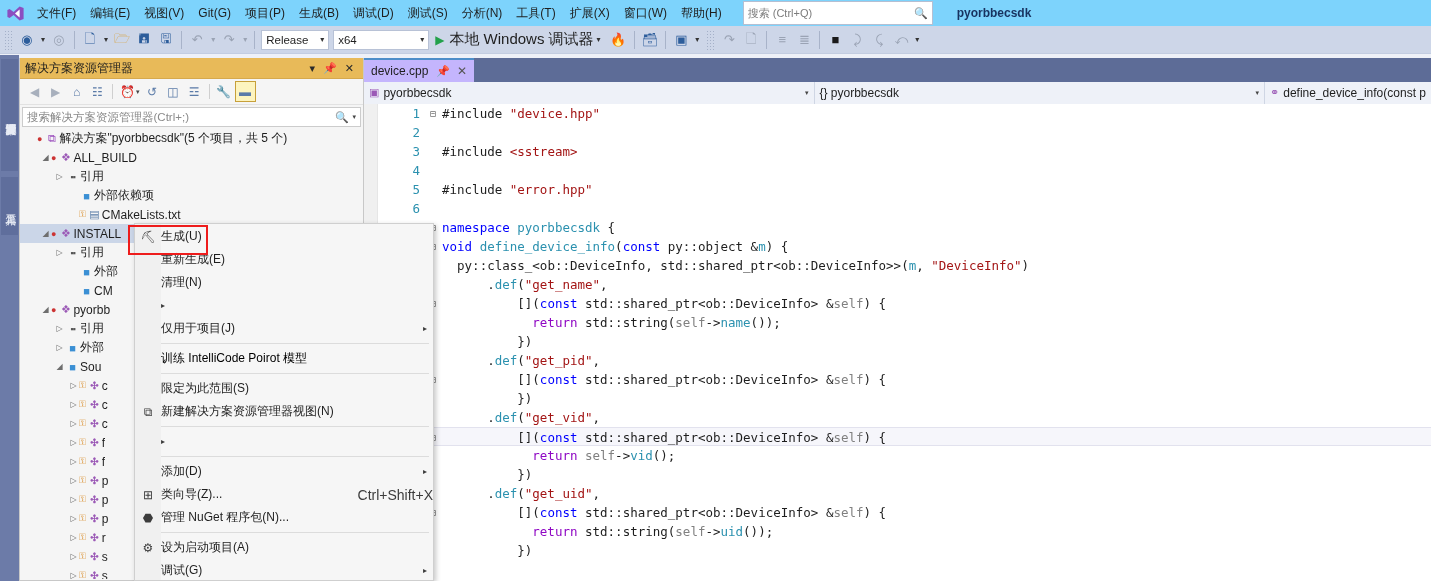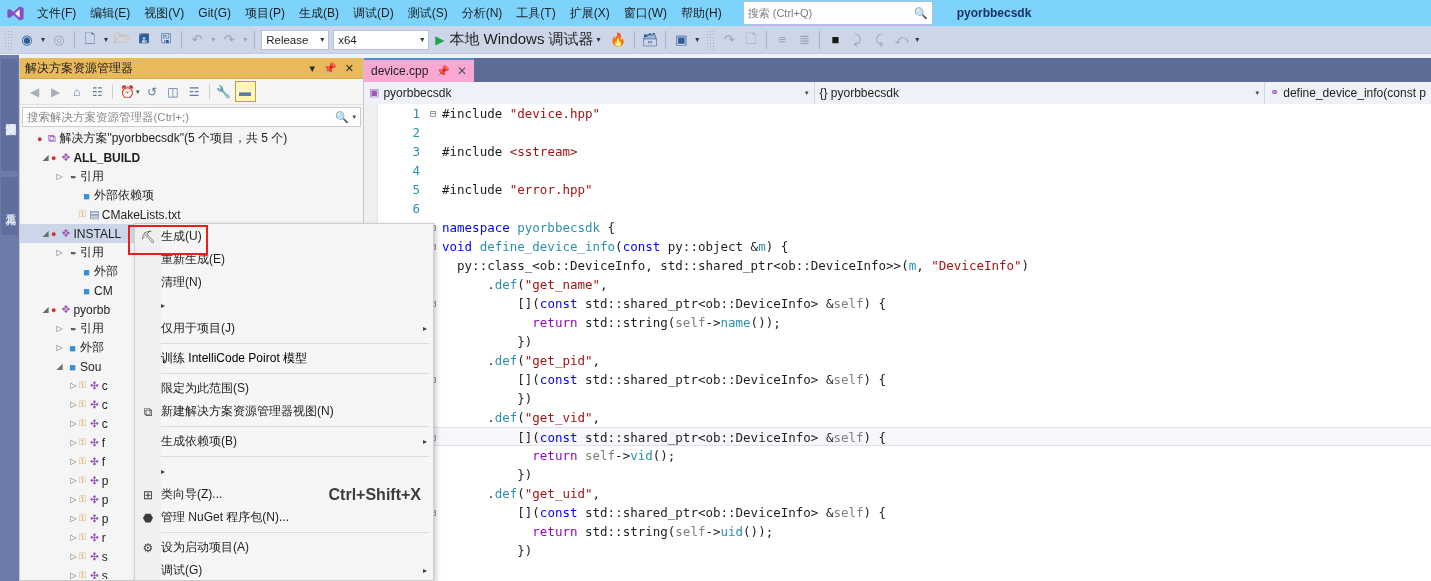--- a/index.html
+++ b/index.html
@@ -141,21 +141,21 @@
   }
   .trow {
     height: 19px; display: flex; align-items: center;
     font-size: 12px; color: #1e1e1e; white-space: nowrap;
     padding-right: 4px;
   }
   .trow.sel { background: #cbd6e8; }
   .tw { display: inline-block; width: 11px; text-align: center; color: #6e6e6e; font-size: 8px; flex: none; }
   .ico { display: inline-block; width: 15px; text-align: center; flex: none; font-size: 11px; }
   .tlabel { overflow: hidden; text-overflow: clip; }
-  .bold { font-weight: bold; }
+  .bold { font-weight: normal; }
   .dot-red { color: #cc3333; font-size: 9px; }
   .ic-sln { color: #9b4fbd; }
   .ic-proj { color: #9b59b6; }
   .ic-folder { color: #3a8fd4; }
   .ic-file { color: #5a7da8; }
   .ic-lock { color: #d98e2b; font-size: 9px; }
   .ic-ref { color: #555; font-size: 9px; letter-spacing: -1px; }
   .ic-cpp { color: #9b59b6; font-weight: bold; font-size: 10px; }
 
   
@@ -177,42 +177,42 @@
     display: flex; align-items: center;
     font-size: 12px; color: #1e1e1e;
     padding-left: 26px; cursor: default;
   }
   .ctx-item.disabled { color: #000000; }
   .ctx-ico {
     position: absolute; left: 3px; width: 20px; text-align: center;
     color: #3c3c3c; font-size: 12px;
   }
   .ctx-lbl { flex: 1; white-space: nowrap; }
-  .ctx-key { color: #3c3c3c; font-size: 16px; padding-left: 12px; padding-right: 12px; white-space: nowrap; font-weight: bold; }
+  .ctx-key { color: #3c3c3c; font-size: 14px; padding-left: 12px; padding-right: 0; white-space: nowrap; }
   .ctx-arrow { font-size: 8px; color: #3c3c3c; padding-right: 6px; }
   .ctx-sep { height: 1px; background: #dcdcdc; margin: 3px 4px 3px 26px; }
 
   .hl-box {
     position: absolute; left: 128px; top: 225px; width: 84px; height: 30px;
     border: 2px solid #ee1c1c; z-index: 60; pointer-events: none;
   }
   .hl-box.wide { left: 128px; top: 225px; width: 80px; height: 30px; }
 
   
   .editor {
     position: absolute; left: 364px; top: 58px;
     width: 1067px; height: 523px;
     background: #ffffff;
   }
   .tabstrip {
     height: 24px; background: #5d6c97;
     display: flex; align-items: flex-end;
   }
   .etab {
-    height: 24px; background: #f9a8d4;
+    height: 24px; background: #c4b5fd;
     display: flex; align-items: center;
     padding: 0 7px; font-size: 12px; color: #1e1e1e;
     border-top: 2px solid #4d8ec9;
     cursor: default;
     margin-top: 9px;
   }
   .etab .pin { color: #555; font-size: 11px; margin-left: 8px; }
   .etab .cls { color: #555; font-size: 12px; margin-left: 7px; }
   .navbar {
     height: 22px; background: #eef1f8;
@@ -545,25 +545,25 @@
         <div class="ctx-sep"></div>
         <div class="ctx-item">
           <span class="ctx-lbl">限定为此范围(S)</span>
         </div>
         <div class="ctx-item">
           <span class="ctx-ico">⧉</span>
           <span class="ctx-lbl">新建解决方案资源管理器视图(N)</span>
         </div>
         <div class="ctx-sep"></div>
         <div class="ctx-item">
-          <span class="ctx-lbl">生成依赖项(B)</span>
           <span class="ctx-arrow">▸</span>
         </div>
         <div class="ctx-sep"></div>
         <div class="ctx-item">
+          <span class="ctx-lbl">添加(D)</span>
           <span class="ctx-arrow">▸</span>
         </div>
         <div class="ctx-item">
           <span class="ctx-ico">⊞</span>
           <span class="ctx-lbl">类向导(Z)...</span>
           <span class="ctx-key">Ctrl+Shift+X</span>
         </div>
         <div class="ctx-item">
           <span class="ctx-ico">⬣</span>
           <span class="ctx-lbl">管理 NuGet 程序包(N)...</span>

